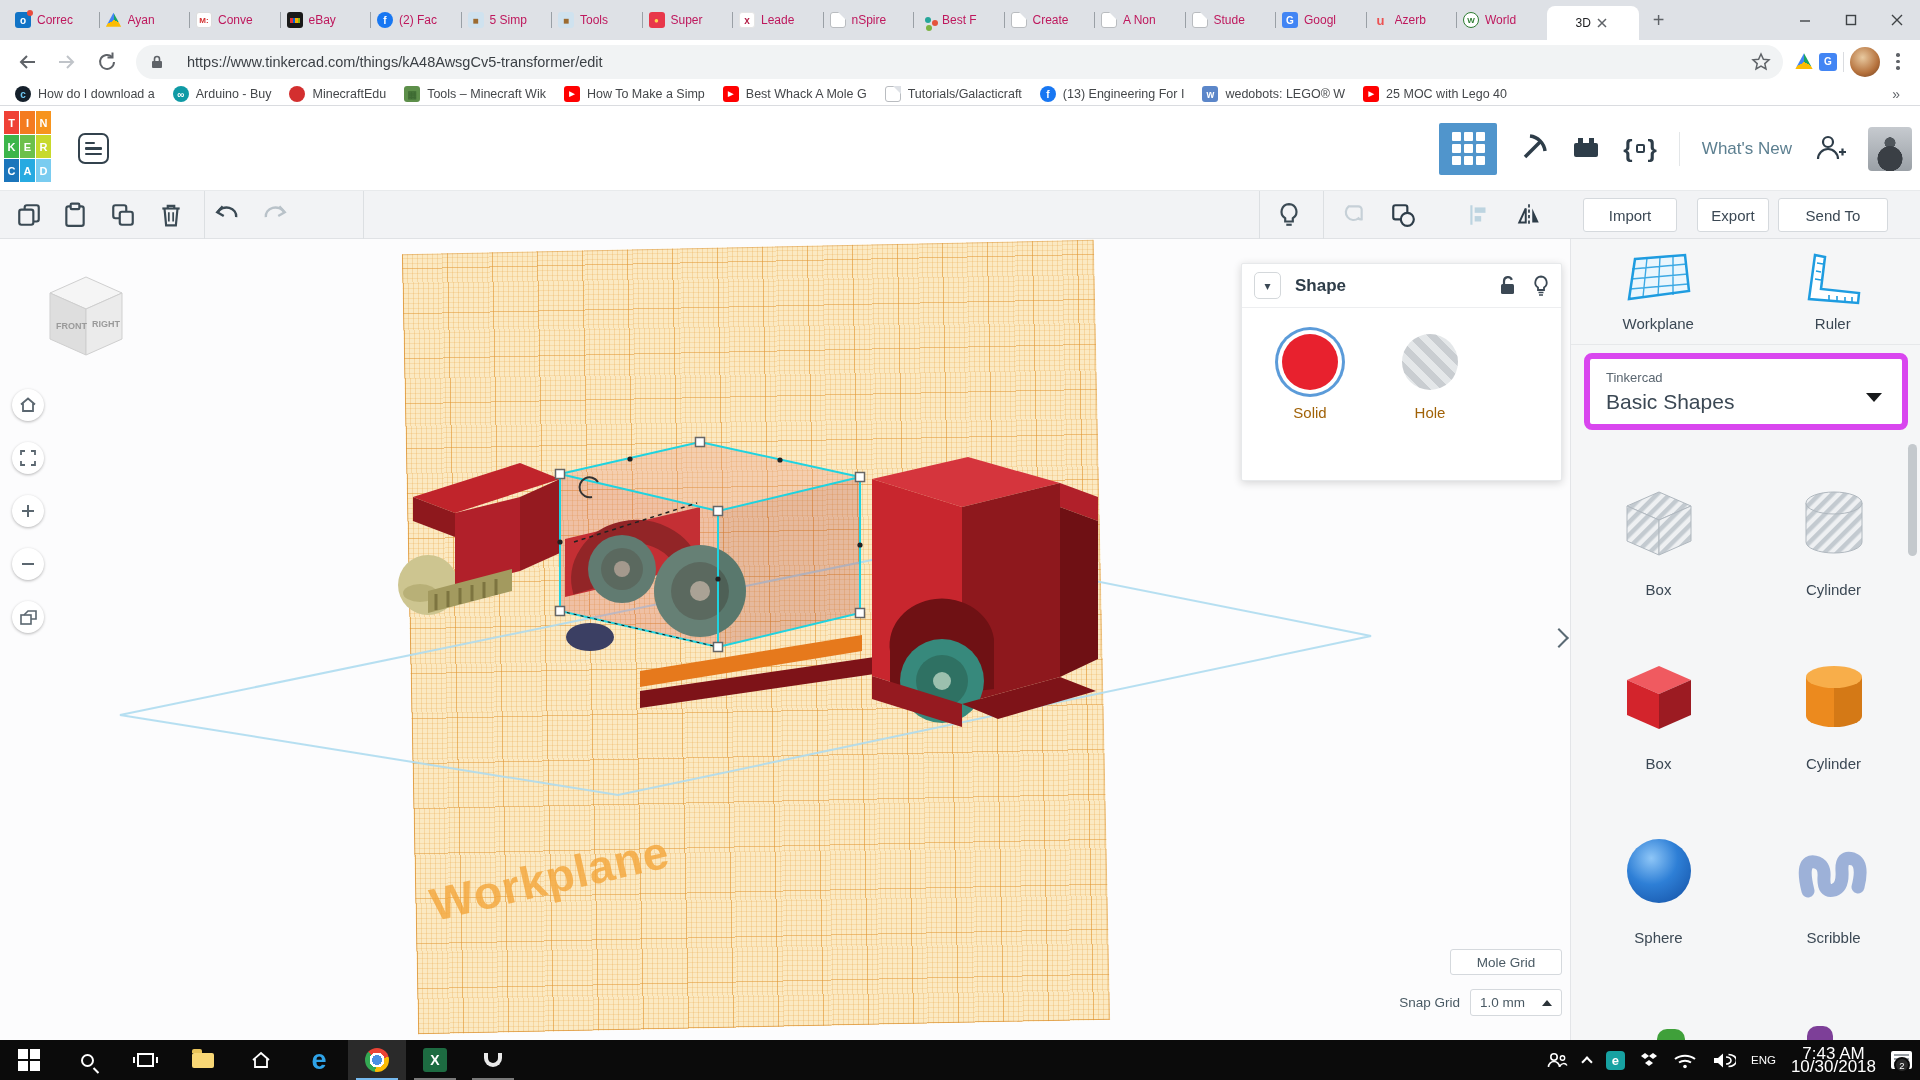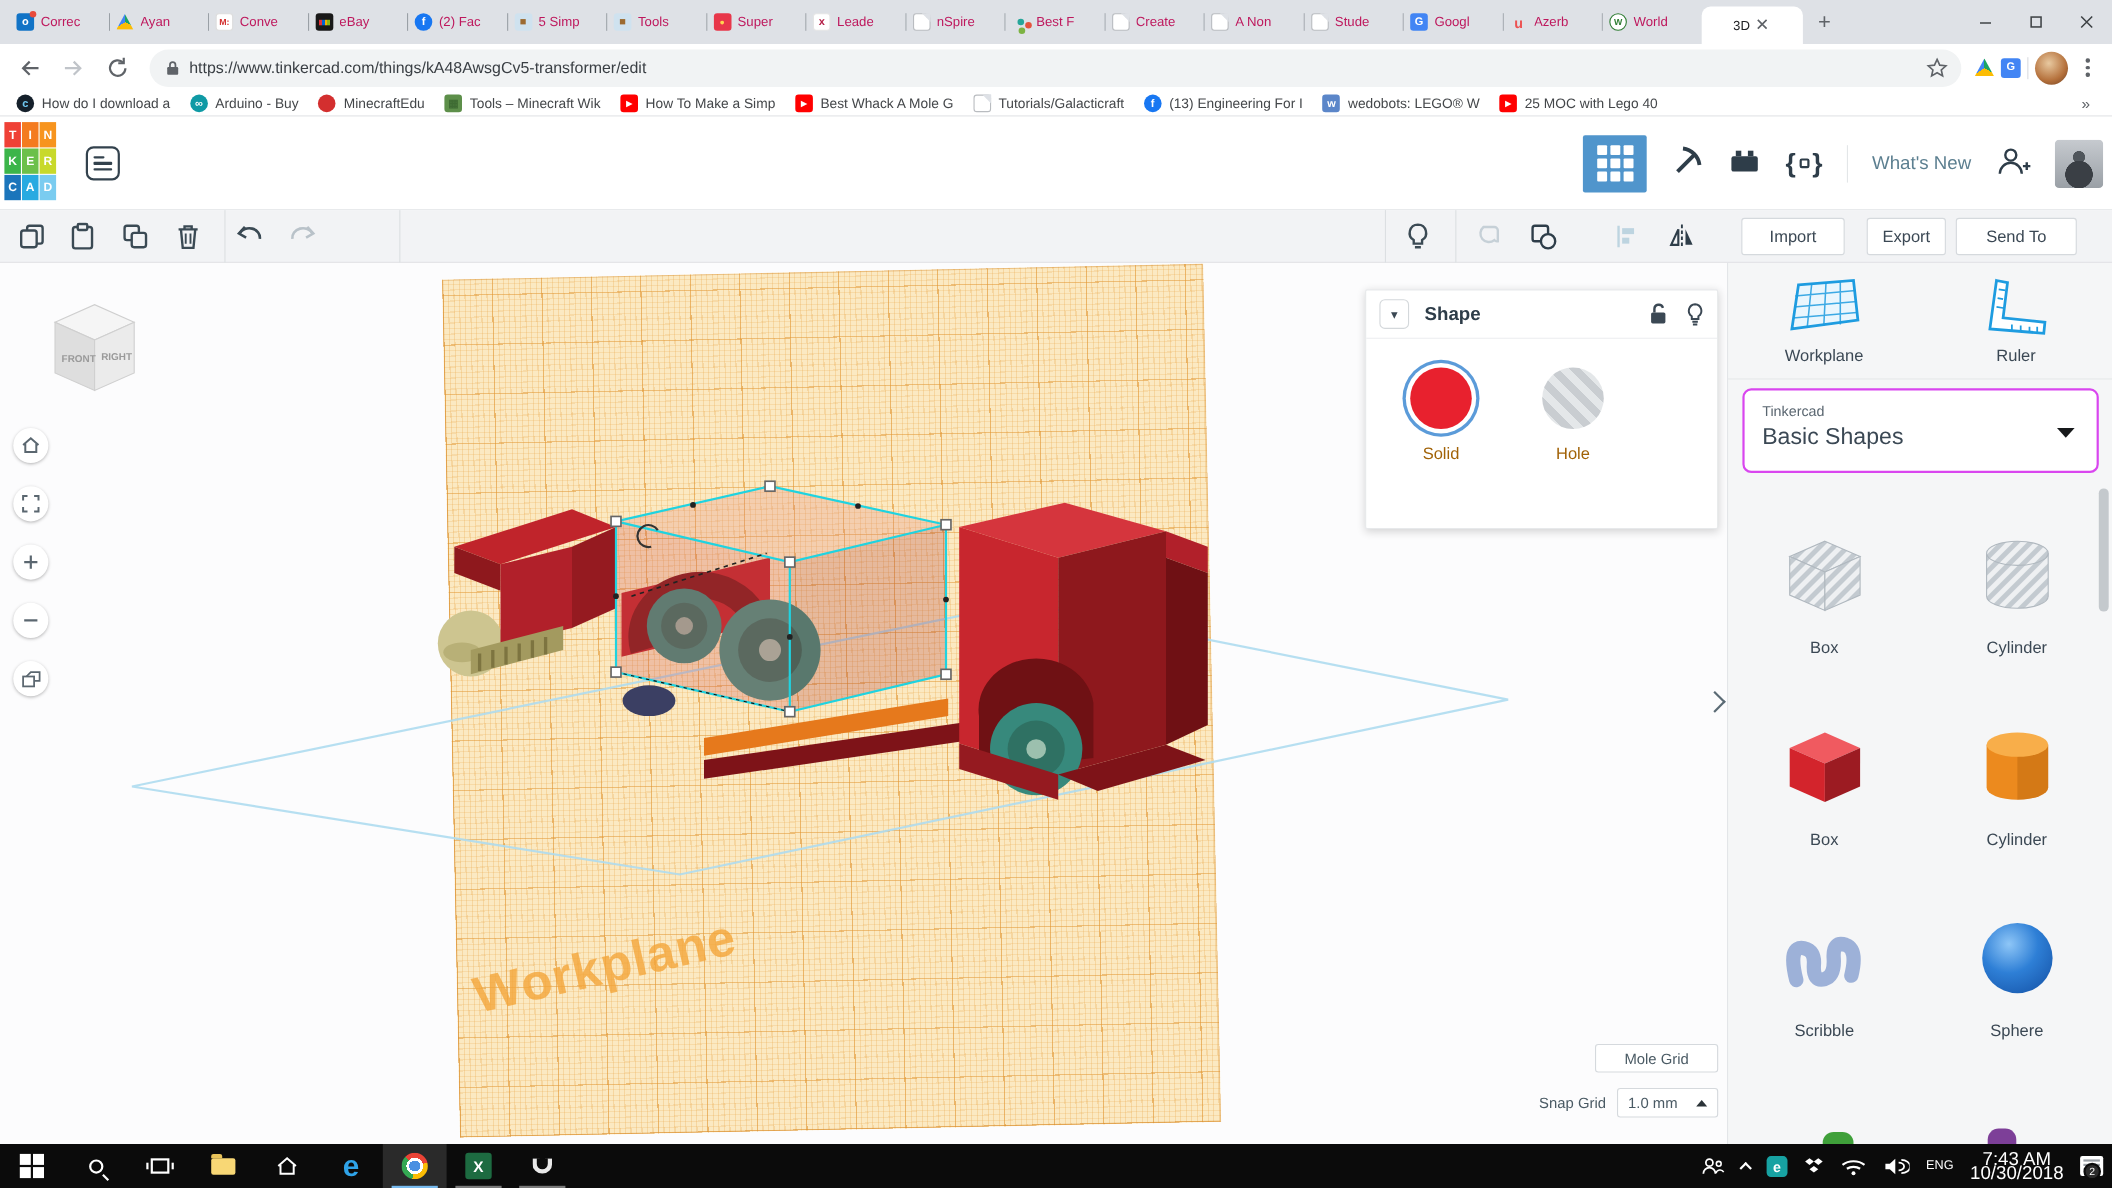--- a/index.html
+++ b/index.html
@@ -25,21 +25,21 @@
   .fvi.tri{background:conic-gradient(#1da462 0 33%,#fbbc04 33% 66%,#4285f4 66% 100%);clip-path:polygon(50% 4%,98% 92%,2% 92%);border-radius:0}
   .fvi.ebay{background:#191919}
   .fvi.ebay::after{content:'';width:10px;height:5px;background:linear-gradient(90deg,#e53238 0 25%,#0064d2 0 50%,#f5af02 0 75%,#86b817 0 100%)}
   .fvi.dots::before{content:'';width:6px;height:6px;border-radius:50%;background:#26a69a;box-shadow:7px 3px 0 #e5533c,1px 8px 0 #7cb342}
   .fvi.tinker{display:grid;grid-template-columns:repeat(3,1fr);grid-template-rows:repeat(3,1fr);gap:1px;background:#fff;padding:1px;border-radius:2px}
   .fvi.tinker span{display:block}
 
   
   #navbar{position:absolute;top:40px;left:0;width:1920px;height:43px;background:#fff;display:flex;align-items:center;padding:0 10px;gap:6px}
   .navic{width:34px;height:34px;display:grid;place-items:center;flex:none}
-  #urlpill{flex:1;height:34px;background:#f1f3f4;border-radius:17px;display:flex;align-items:center;padding:0 14px;gap:8px;position:relative;margin:0 6px}
+  #urlpill{flex:1;height:34px;background:#f1f3f4;border-radius:17px;display:flex;align-items:center;padding:0 14px;gap:23px;position:relative;margin:0 6px}
   #urltext{font-size:14.5px;color:#3a3f44;white-space:nowrap;overflow:hidden}
   #star{position:absolute;right:12px;top:7px}
   .extic{flex:none}
   #avatar-sm{width:30px;height:30px;border-radius:50%;background:radial-gradient(circle at 42% 35%,#e8c9a0,#b5713c 60%,#6b3c1e);flex:none}
   .vdiv{width:1px;height:20px;background:#dadce0;flex:none}
   .kebab{display:flex;flex-direction:column;gap:3px;width:24px;align-items:center}
   .kebab i{width:3.5px;height:3.5px;border-radius:50%;background:#5f6368}
 
   
   #bookbar{position:absolute;top:83px;left:0;width:1920px;height:23px;background:#fff;border-bottom:1px solid #dadce0;display:flex;align-items:center;padding:0 6px}
@@ -93,21 +93,21 @@
   #snaplabel{font-size:13.5px;color:#4a5a64}
   #snapselect{width:92px;height:27px;background:#fff;border:1px solid #d5d9dd;border-radius:3px;display:flex;align-items:center;justify-content:space-between;padding:0 9px;font-size:13.5px;color:#4a5a64}
   .caret-up{width:0;height:0;border-left:5px solid transparent;border-right:5px solid transparent;border-bottom:6px solid #2b3338}
   .caret-down{width:0;height:0;border-left:8px solid transparent;border-right:8px solid transparent;border-top:9px solid #17191b}
 
   
   #sidebar{position:relative;width:350px;background:#f5f6f7;border-left:1px solid #e3e5e8}
   #sb-top{position:absolute;top:0;left:0;width:100%;height:106px;border-bottom:1px solid #e6e8ea;display:flex}
   .sb-tool{width:175px;display:flex;flex-direction:column;align-items:center;justify-content:center;gap:10px}
   .sb-label{font-size:15px;color:#3b4854}
-  #library{position:absolute;left:13px;top:114px;width:324px;height:77px;background:#fff;border:2px solid #d946ef;border-radius:8px;padding:11px 16px;position:absolute}
+  #library{position:absolute;left:13px;top:114px;width:324px;height:77px;background:#fff;border:6px solid #d946ef;border-radius:8px;padding:11px 16px;position:absolute}
   #lib-brand{font-size:13px;color:#5a6670}
   #lib-value{font-size:21px;color:#3b4854;margin-top:5px}
   #lib-caret{position:absolute;right:20px;top:34px}
   #shapegrid{position:absolute;left:0;top:198px;width:350px;display:grid;grid-template-columns:175px 175px}
   .shape-cell{height:174px;display:flex;flex-direction:column;align-items:center;padding-top:50px;gap:22px}
   #sb-scroll{position:absolute;right:3px;top:205px;width:9px;height:112px;background:#c4c9cd;border-radius:5px}
   .nub{position:absolute;bottom:0;border-radius:10px 10px 0 0}
   #nub-green{left:86px;width:28px;height:11px;background:#3fa03a}
   #nub-purple{left:236px;width:26px;height:14px;background:#7d3f98}
 
@@ -648,37 +648,37 @@
         <div class="shape-cell">
           <svg width="72" height="72" viewBox="0 0 72 72">
             <path d="M8,16 V55 A28,11 0 0 0 64,55 V16" fill="#ec8a1e"></path>
             <path d="M36,27 V66 A28,11 0 0 0 64,55 V16" fill="rgba(140,70,0,0.25)"></path>
             <ellipse cx="36" cy="16" rx="28" ry="11" fill="#f8ae4a"></ellipse>
           </svg>
           <span class="sb-label">Cylinder</span>
         </div>
         <div class="shape-cell">
           <svg width="72" height="72" viewBox="0 0 72 72">
-            <path d="M10,56 Q2,24 17,27 Q27,29 26,42 Q25,58 36,55 Q45,52 44,36 Q43,20 55,24 Q66,28 60,52" fill="none" stroke="#9db1d8" stroke-width="13" stroke-linecap="round"></path>
-          </svg>
-          <span class="sb-label">Scribble</span>
-        </div>
-        <div class="shape-cell">
-          <svg width="72" height="72" viewBox="0 0 72 72">
             <defs>
               <radialGradient id="p5" cx="38%" cy="30%" r="75%">
                 <stop offset="0%" stop-color="#8ec6f7"></stop>
                 <stop offset="55%" stop-color="#2e7fd6"></stop>
                 <stop offset="100%" stop-color="#1c5fb4"></stop>
               </radialGradient>
             </defs>
             <circle cx="36" cy="36" r="32" fill="url(#p5)"></circle>
           </svg>
           <span class="sb-label">Sphere</span>
         </div>
+        <div class="shape-cell">
+          <svg width="72" height="72" viewBox="0 0 72 72">
+            <path d="M10,56 Q2,24 17,27 Q27,29 26,42 Q25,58 36,55 Q45,52 44,36 Q43,20 55,24 Q66,28 60,52" fill="none" stroke="#9db1d8" stroke-width="13" stroke-linecap="round"></path>
+          </svg>
+          <span class="sb-label">Scribble</span>
+        </div>
       </div>
     <div id="sb-scroll"></div>
     <div id="nub-green" class="nub"></div>
     <div id="nub-purple" class="nub"></div>
   </div>
 </div>
 
 <div id="shapepanel">
   <div id="sp-head">
     <div id="sp-chev">▾</div>

